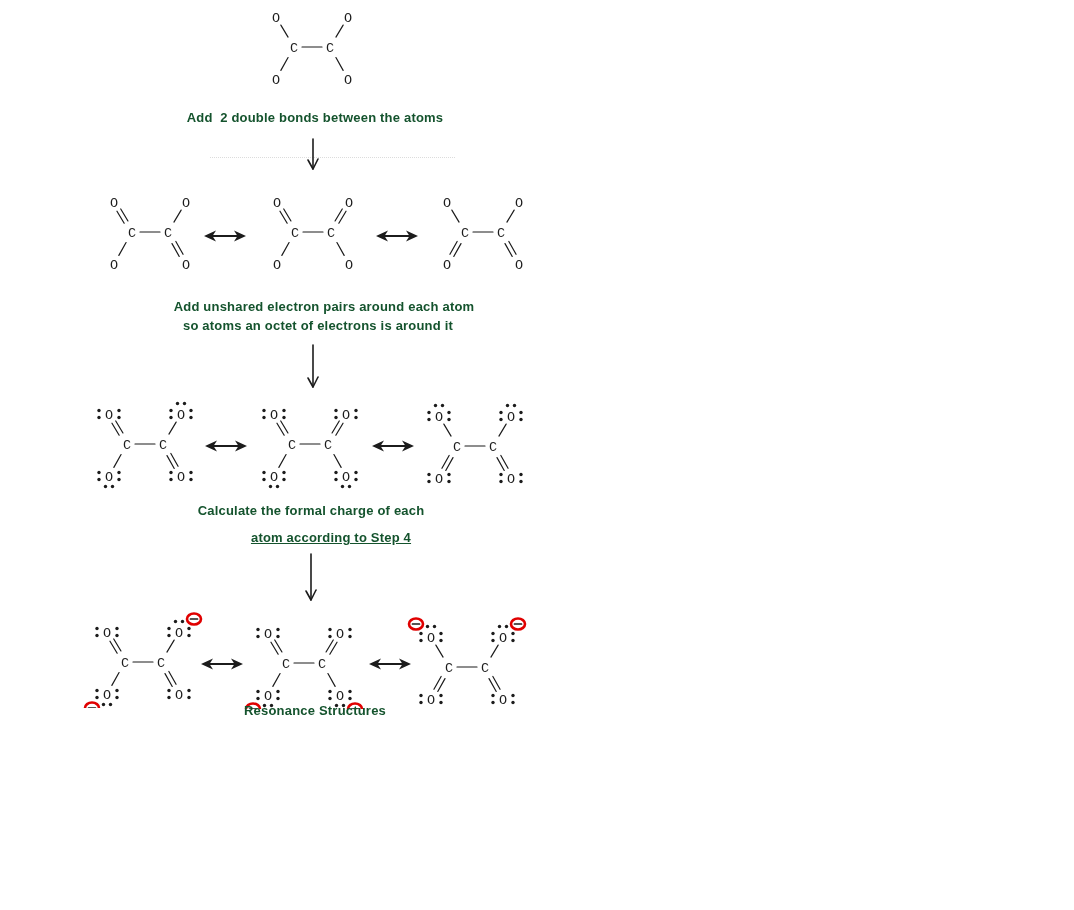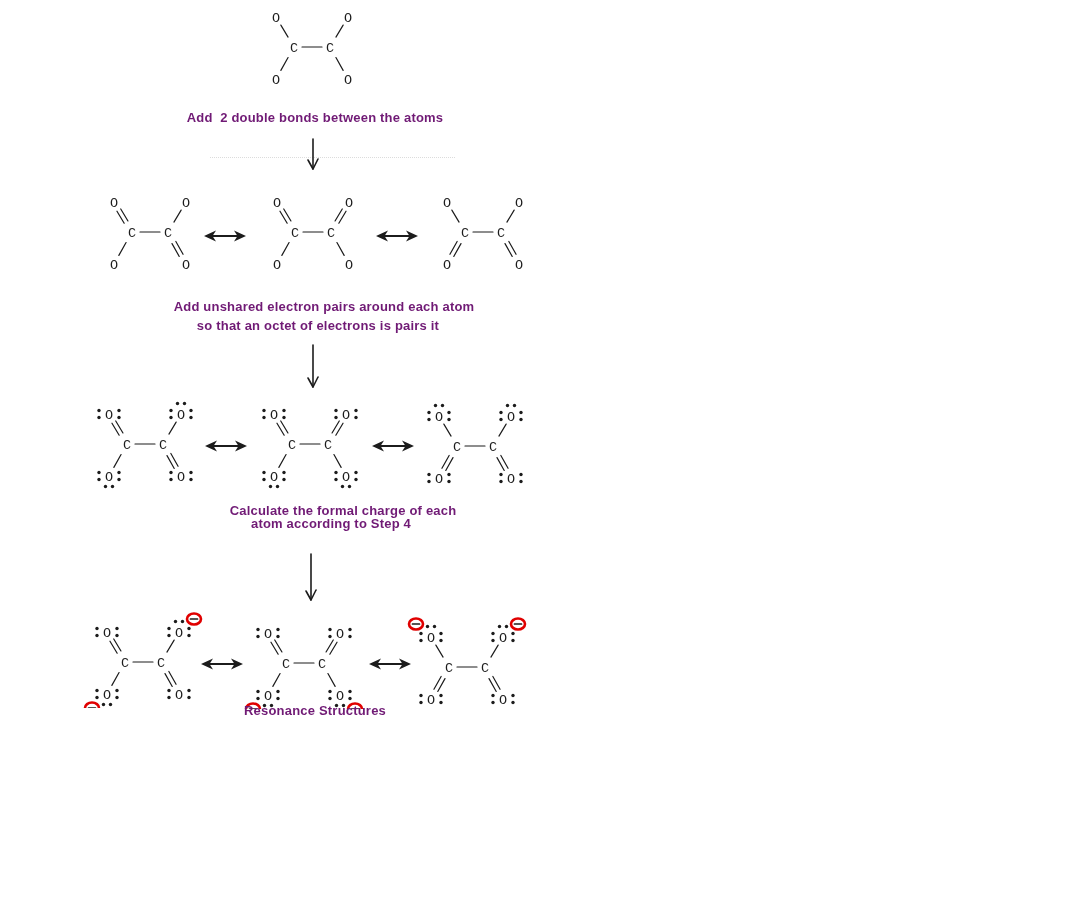--- a/index.html
+++ b/index.html
@@ -1,20 +1,20 @@
 <!DOCTYPE html>
 <html><head>
 <meta charset="utf-8">
 <style>
   html,body{margin:0;padding:0;background:#ffffff;}
   body{width:1074px;height:910px;position:relative;overflow:hidden;
        font-family:"Liberation Sans","DejaVu Sans",sans-serif;}
   .abs{position:absolute;}
   .caption{position:absolute;transform:translateX(-50%);white-space:pre;
-           font-weight:bold;font-size:13px;color:#701a75;letter-spacing:0.2px;}
+           font-weight:bold;font-size:13px;color:#14532d;letter-spacing:0.2px;}
   .mol{position:absolute;width:150px;height:100px;}
   .mol svg{display:block;}
   .artifact{position:absolute;border-top:1px dotted #dcdcdc;height:0;}
 </style>
 </head>
 <body>
 
 <div class="mol" style="left:236px;top:-7px;">
     <svg width="150" height="100" viewBox="0 0 150 100">
       <line x1="66" y1="54" x2="86" y2="54" stroke="#1c1c1c" stroke-width="1.2" stroke-linecap="round"></line>
@@ -97,21 +97,21 @@
       <text x="58" y="58.5" text-anchor="middle" fill="#1c1c1c" font-size="13.5" font-family="&quot;Liberation Mono&quot;,&quot;DejaVu Sans Mono&quot;,monospace">C</text>
       <text x="94" y="58.5" text-anchor="middle" fill="#1c1c1c" font-size="13.5" font-family="&quot;Liberation Mono&quot;,&quot;DejaVu Sans Mono&quot;,monospace">C</text>
       <text x="40" y="28.5" text-anchor="middle" fill="#1c1c1c" font-size="13.5" font-family="&quot;Liberation Mono&quot;,&quot;DejaVu Sans Mono&quot;,monospace">O</text>
       <text x="40" y="90.5" text-anchor="middle" fill="#1c1c1c" font-size="13.5" font-family="&quot;Liberation Mono&quot;,&quot;DejaVu Sans Mono&quot;,monospace">O</text>
       <text x="112" y="28.5" text-anchor="middle" fill="#1c1c1c" font-size="13.5" font-family="&quot;Liberation Mono&quot;,&quot;DejaVu Sans Mono&quot;,monospace">O</text>
       <text x="112" y="90.5" text-anchor="middle" fill="#1c1c1c" font-size="13.5" font-family="&quot;Liberation Mono&quot;,&quot;DejaVu Sans Mono&quot;,monospace">O</text>
     </svg>
   </div>
 
 <div class="caption" style="left:324px;top:299px;">Add unshared electron pairs around each atom</div>
-<div class="caption" style="left:318px;top:318px;">so that an octet of electrons is pairs it</div>
+<div class="caption" style="left:318px;top:318px;">so atoms an octet of electrons is around it</div>
 
 <div class="abs" style="left:301px;top:343px;"><svg width="24" height="46" viewBox="0 0 24 46">
       <line x1="12" y1="2" x2="12" y2="43" stroke="#1c1c1c" stroke-width="1.6" stroke-linecap="round"></line>
       <line x1="7" y1="35" x2="12" y2="44" stroke="#1c1c1c" stroke-width="1.6" stroke-linecap="round"></line>
       <line x1="17" y1="34" x2="12" y2="44" stroke="#1c1c1c" stroke-width="1.6" stroke-linecap="round"></line>
     </svg></div>
 
 <div class="mol" style="left:69px;top:390px;">
     <svg width="150" height="100" viewBox="0 0 150 100">
       <line x1="66" y1="54" x2="86" y2="54" stroke="#1c1c1c" stroke-width="1.2" stroke-linecap="round"></line>
@@ -227,22 +227,22 @@
       <circle cx="122" cy="27.5" r="1.7" fill="#1c1c1c"></circle>
       <circle cx="108.5" cy="13.5" r="1.7" fill="#1c1c1c"></circle>
       <circle cx="115.5" cy="13.5" r="1.7" fill="#1c1c1c"></circle>
       <circle cx="102" cy="82.5" r="1.7" fill="#1c1c1c"></circle>
       <circle cx="102" cy="89.5" r="1.7" fill="#1c1c1c"></circle>
       <circle cx="122" cy="82.5" r="1.7" fill="#1c1c1c"></circle>
       <circle cx="122" cy="89.5" r="1.7" fill="#1c1c1c"></circle>
     </svg>
   </div>
 
-<div class="caption" style="left:343px;top:503px;">Calculate the formal charge of each</div>
-<div class="caption" style="left:331px;top:516px;">atom according to Step 4</div>
+<div class="caption" style="left:311px;top:503px;">Calculate the formal charge of each</div>
+<div class="caption" style="left:331px;top:530px;text-decoration:underline;">atom according to Step 4</div>
 
 <div class="abs" style="left:299px;top:552px;"><svg width="24" height="50" viewBox="0 0 24 50">
       <line x1="12" y1="2" x2="12" y2="47" stroke="#1c1c1c" stroke-width="1.6" stroke-linecap="round"></line>
       <line x1="7" y1="39" x2="12" y2="48" stroke="#1c1c1c" stroke-width="1.6" stroke-linecap="round"></line>
       <line x1="17" y1="38" x2="12" y2="48" stroke="#1c1c1c" stroke-width="1.6" stroke-linecap="round"></line>
     </svg></div>
 
 <div class="mol" style="left:67px;top:608px;">
     <svg width="150" height="100" viewBox="0 0 150 100">
       <line x1="66" y1="54" x2="86" y2="54" stroke="#1c1c1c" stroke-width="1.2" stroke-linecap="round"></line>

